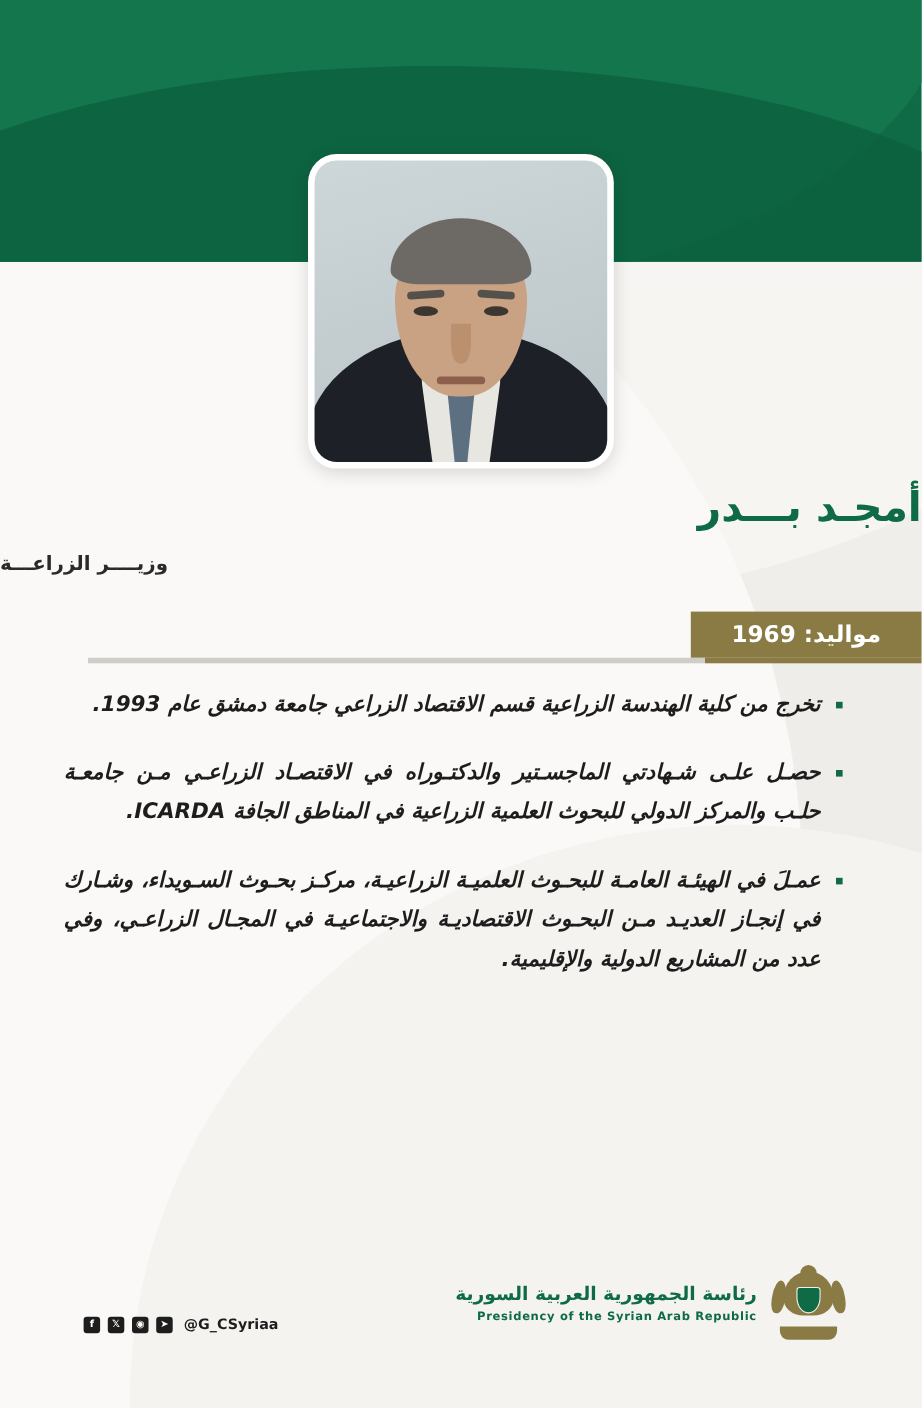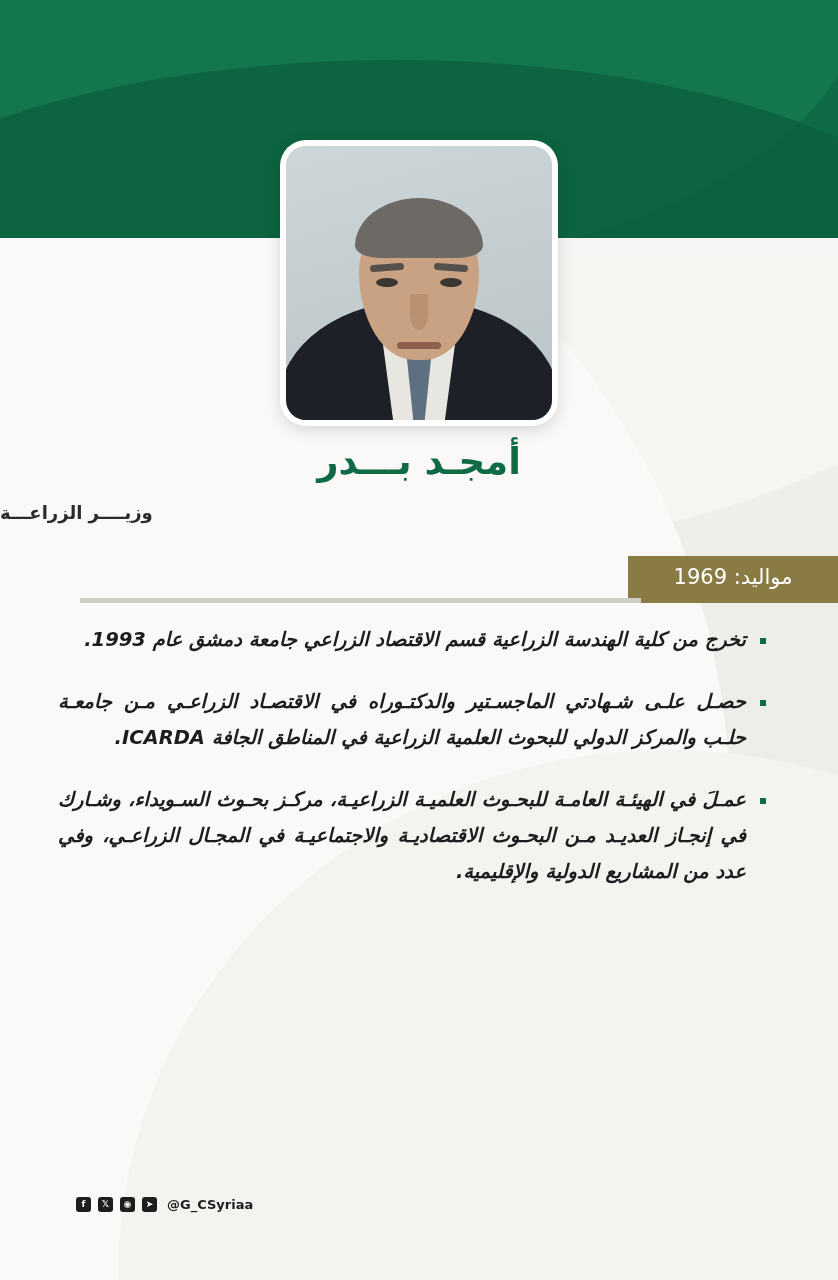--- a/index.html
+++ b/index.html
@@ -165,21 +165,20 @@
     transform: translateX(-50%);
     width: 44px; height: 7px;
     background: #8d5f4c;
     border-radius: 5px;
   }
 
   
   .name {
     position: absolute;
     top: 440px; left: 0; right: 0;
-    text-align: center;
     font-size: 37px;
     font-weight: 700;
     color: #0f6b46;
     letter-spacing: 2px;
   }
   .role {
     position: absolute;
     top: 502px; left: 0; right: 0;
     text-align: left;
     font-size: 18px;
@@ -194,21 +193,21 @@
     top: 556px; right: 0;
     width: 210px; height: 42px;
     background: #8a7a44;
     display: flex;
     align-items: center;
     justify-content: center;
   }
   .birth-band span {
     color: #ffffff;
     font-size: 21px;
-    font-weight: 400;
+    font-weight: 700;
     letter-spacing: .5px;
   }
   .birth-rule {
     position: absolute;
     top: 598px; right: 0;
     width: 758px; height: 5px;
     background: linear-gradient(270deg, #8a7a44 0%, #8a7a44 26%, #cfcdc8 26%, #cfcdc8 100%);
   }
 
   
@@ -385,15 +384,29 @@
 
   <div class="footer">
     <div class="social">
       <span class="s-ic">f</span>
       <span class="s-ic">𝕏</span>
       <span class="s-ic">◉</span>
       <span class="s-ic">➤</span>
       <span class="s-handle">@G_CSyriaa</span>
     </div>
 
+    <div class="brand">
+      <div class="emblem">
+        <div class="wing-l"></div>
+        <div class="wing-r"></div>
+        <div class="eagle-body"></div>
+        <div class="eagle-head"></div>
+        <div class="shield"></div>
+        <div class="banner"></div>
+      </div>
+      <div class="brand-text">
+        <div class="brand-ar">رئاسة الجمهورية العربية السورية</div>
+        <div class="brand-en">Presidency of the Syrian Arab Republic</div>
+      </div>
+    </div>
   </div>
 
 </div>
 
 </body></html>

